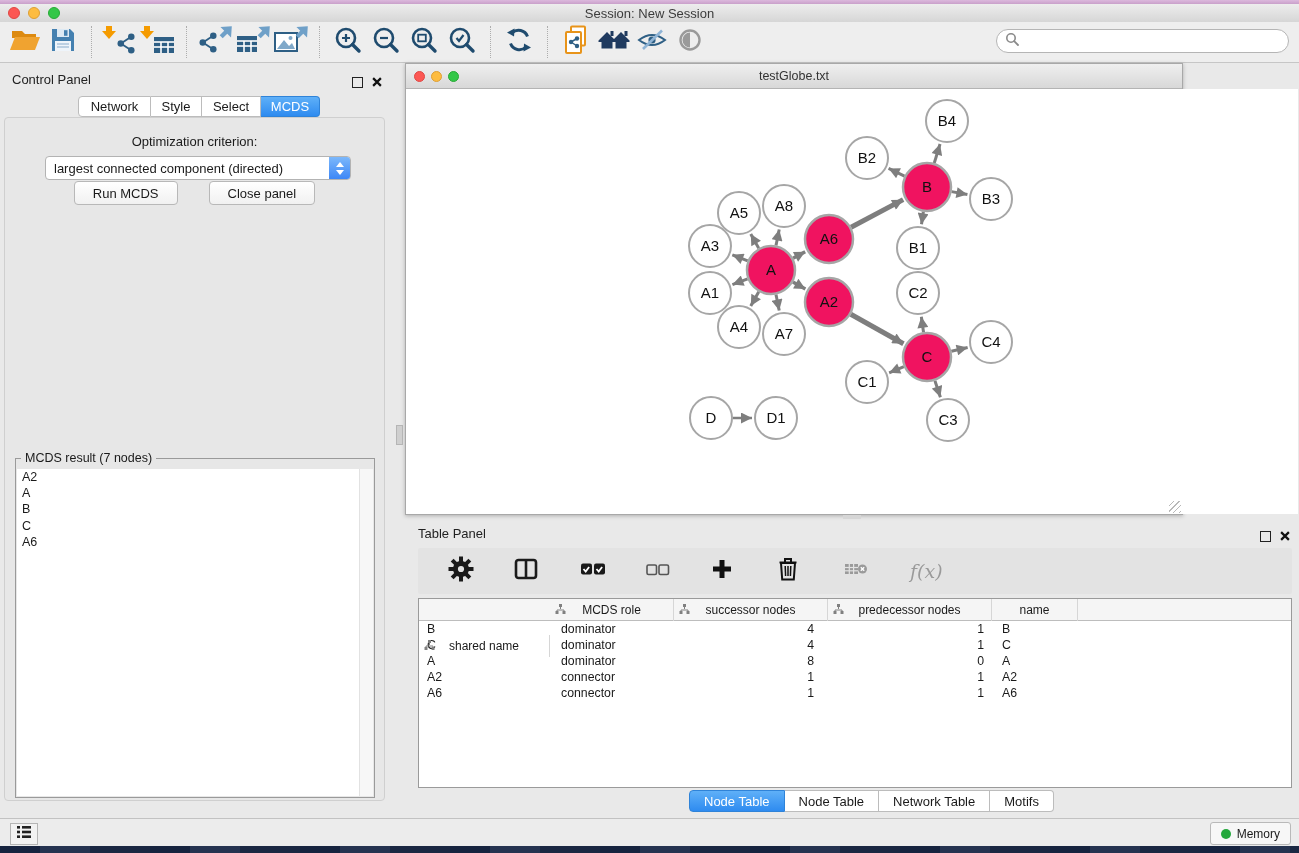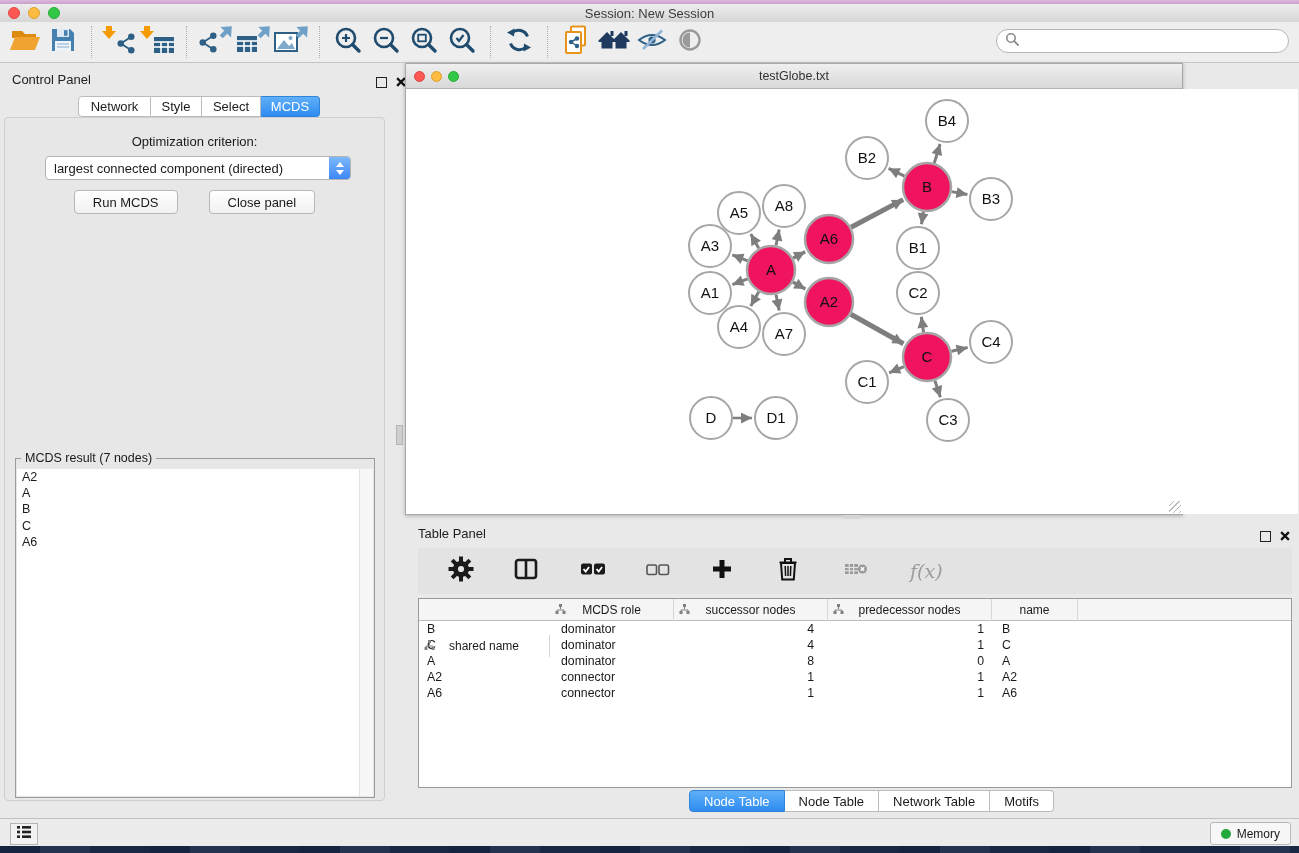--- a/index.html
+++ b/index.html
@@ -24,40 +24,40 @@
   .tsep{width:0;height:32px;border-left:1px dotted #adadad;margin:0 9px;flex:0 0 auto;}
   .mini-arrow{position:absolute;left:1px;top:1px;}
   .mini-export{position:absolute;right:0px;top:0px;}
   .glyph-bottom{position:absolute;right:2px;bottom:2px;}
   .searchbox{position:absolute;right:10px;top:7px;width:293px;height:24px;background:#fff;
              border:1px solid #b5b5b5;border-radius:12px;display:flex;align-items:center;padding-left:8px;box-sizing:border-box;}
   .searchbox input{border:none;outline:none;flex:1;font-size:12px;background:transparent;margin-left:5px;
                    font-family:"Liberation Sans",sans-serif;}
 
   
-  .control-panel{left:0;top:63px;width:390px;height:747px;padding-left:24px;}
+  .control-panel{left:0;top:63px;width:390px;height:747px;}
   .panel-title{font-size:13px;color:#222;}
   .panel-hdr{position:absolute;left:12px;top:9px;}
   .panel-ctrls{position:absolute;right:8px;top:10px;display:flex;gap:9px;align-items:center;}
   .float-sq{width:9px;height:9px;border:1.5px solid #222;display:inline-block;}
   .ctabs{position:absolute;left:78px;top:33px;height:32px;display:flex;justify-content:space-between;}
   .ctab{height:21px;box-sizing:border-box;border:1px solid #bcbcbc;border-left:none;background:#fff;
         font-size:13px;display:flex;align-items:center;justify-content:center;color:#1a1a1a;}
   .ctab:first-child{border-left:1px solid #bcbcbc;border-radius:4px 0 0 4px;}
   .ctab:last-child{border-radius:0 4px 4px 0;}
   .ctab.active{background:linear-gradient(#5fb0f8,#2e8bf0);border-color:#2f83d8;color:#fff;}
   .cp-body{position:absolute;left:4px;top:54px;width:381px;height:684px;background:#e7e7e7;
            border:1px solid #cfcfcf;border-radius:4px;box-sizing:border-box;}
   .opt-label{position:absolute;left:0;top:16px;width:100%;text-align:center;font-size:13px;}
   .dropdown{position:absolute;left:40px;top:38px;width:306px;height:24px;background:#fff;border:1px solid #b3b3b3;
             border-radius:4px;display:flex;align-items:center;box-sizing:border-box;}
   .dropdown .val{flex:1;font-size:13px;padding-left:8px;white-space:nowrap;overflow:hidden;}
   .stepper{width:21px;height:22px;border-radius:0 3px 3px 0;background:linear-gradient(#7cb8fb,#3d87f6);
            display:flex;align-items:center;justify-content:center;}
-  .btnrow{position:absolute;left:0;top:72px;width:100%;display:flex;justify-content:center;gap:31px;}
+  .btnrow{position:absolute;left:0;top:63px;width:100%;display:flex;justify-content:center;gap:31px;}
   .macbtn{height:22px;background:linear-gradient(#ffffff,#f1f1f1);border:1px solid #b8b8b8;border-radius:4px;
           font-size:13px;display:flex;align-items:center;justify-content:center;padding:0 18px;color:#1a1a1a;}
   .result-box{position:absolute;left:10px;top:340px;width:358px;height:338px;border:1px solid #9a9a9a;}
   .result-legend{position:absolute;left:5px;top:-8px;background:#e7e7e7;padding:0 4px;font-size:12.5px;}
   .result-list{position:absolute;left:1px;right:1px;top:10px;bottom:1px;background:#fff;overflow:hidden;}
   .result-item{font-size:12.5px;line-height:16.2px;padding-left:5px;}
   .result-scroll{position:absolute;right:0;top:0;bottom:0;width:13px;background:#f7f7f7;border-left:1px solid #e2e2e2;}
 
   
   .net-window{left:405px;top:63px;width:778px;height:452px;background:#fff;border:1px solid #a8a8a8;

